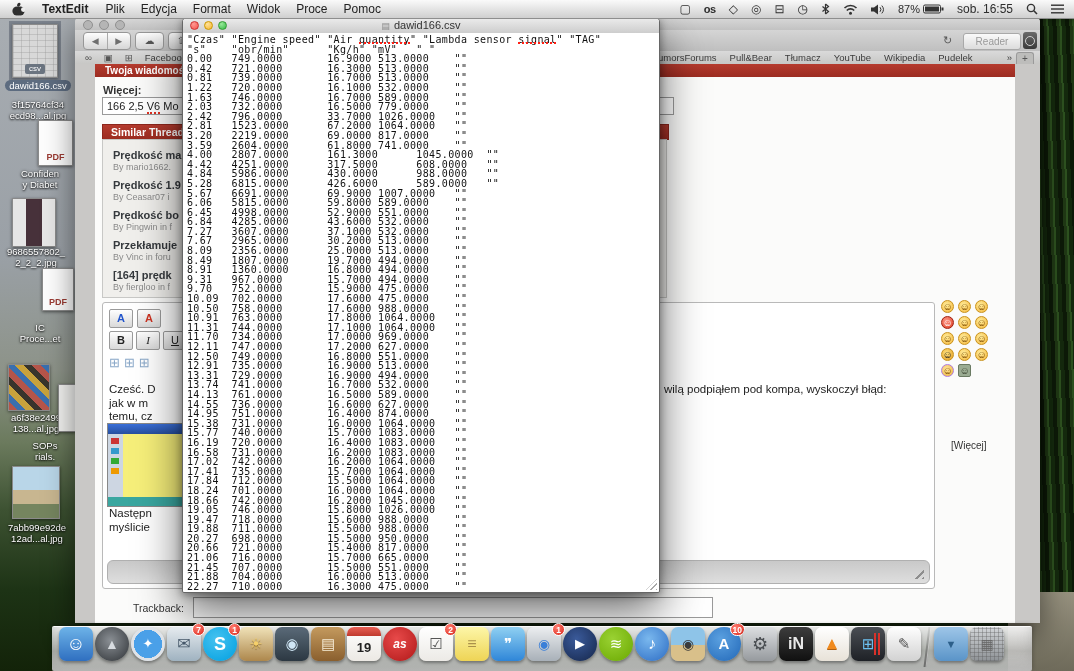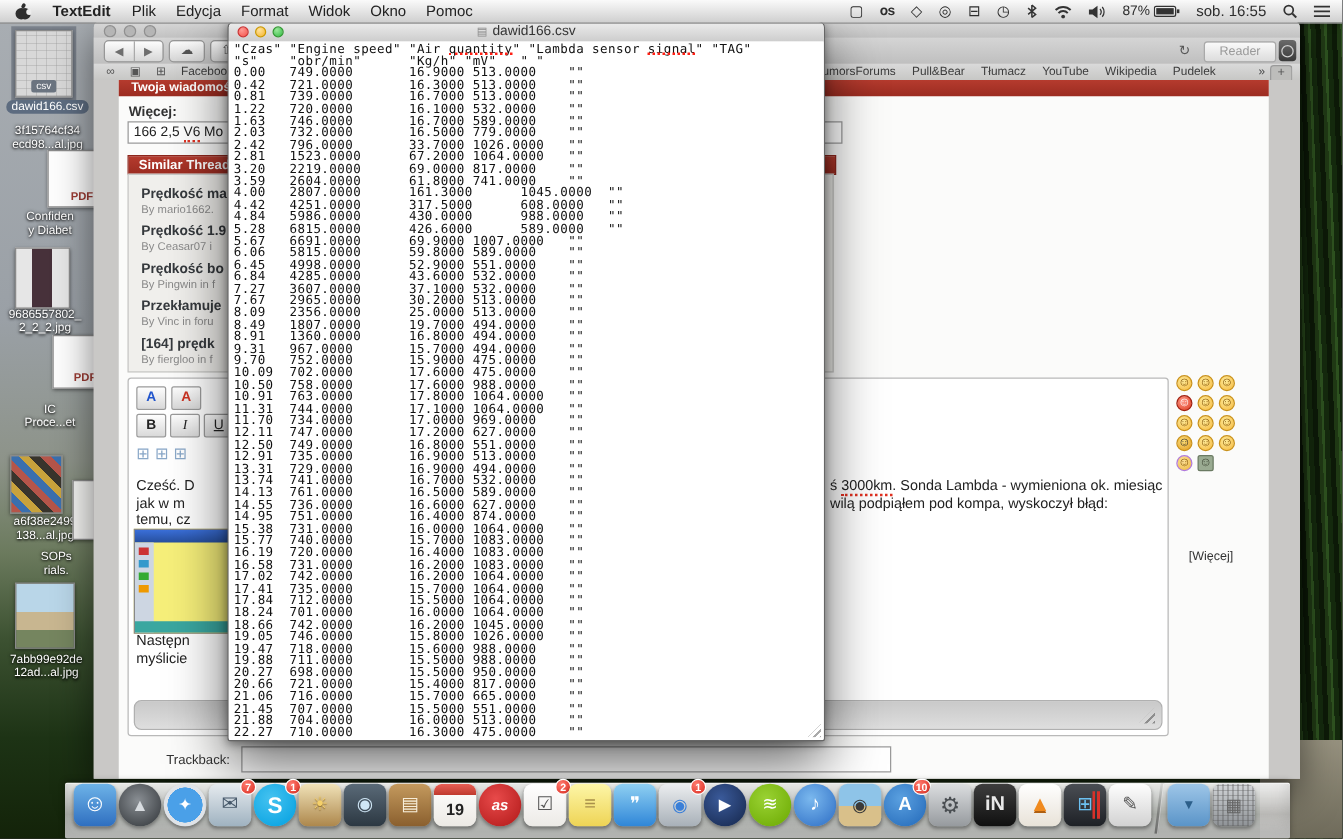--- a/index.html
+++ b/index.html
@@ -24,21 +24,21 @@
   .mb-ico{font-size:12px;line-height:12px;}
   .mb-os{font-weight:bold;font-size:11px;letter-spacing:-.5px;}
   .mb-clock{font-size:12px;}
   
   #desktop-icons{position:absolute;left:0;top:18px;width:78px;height:600px;z-index:1;}
   .d-icon{position:absolute;left:0;top:0;width:78px;}
   .thumb{position:absolute;background:#fff;border:1px solid #8a8a8a;box-shadow:0 1px 3px rgba(0,0,0,.5);}
   .t-csv{background:
       repeating-linear-gradient(0deg,rgba(150,150,150,.35) 0 1px,transparent 1px 6px),
       repeating-linear-gradient(90deg,rgba(150,150,150,.35) 0 1px,transparent 1px 8px),#fff;}
-  .t-pdf{background:#fdfdfd;padding-left:20px;}
+  .t-pdf{background:#fdfdfd;}
   .t-person{background:linear-gradient(90deg,#e6e6e6 30%,#47313a 30% 68%,#e6e6e6 68%),#e6e6e6;}
   .t-gta{background:repeating-linear-gradient(45deg,#b5554a 0 6px,#3a6fae 6px 12px,#c8a23c 12px 18px,#38342c 18px 24px);}
   .t-photo{background:linear-gradient(#b9d6e8 0 45%,#c8b690 45% 72%,#75855f 72%);}
   .t-sliver{background:#f4f4f2;}
   .t-badge{position:absolute;left:50%;transform:translateX(-50%);bottom:3px;
     background:#6b7480;color:#fff;font-size:8px;line-height:10px;padding:0 4px;border-radius:2px;}
   .t-pdf-badge{background:none;color:#9b3b33;font-weight:bold;font-size:9px;}
   .d-label{position:absolute;text-align:center;font-size:9.5px;line-height:11px;color:#fff;
     text-shadow:0 1px 2px rgba(0,0,0,.95),0 0 3px rgba(0,0,0,.7);}
   .d-label span{display:block;}
@@ -387,21 +387,20 @@
           <div class="thumb-shot">
             <div class="ts-bar"></div>
             <div class="ts-side"></div>
             <div class="ts-foot"></div>
           </div>
           <div id="msg-left2" class="msg">
               <div>Następn</div>
               <div>myślicie</div>
             </div>
           <div id="msg-right" class="msg">
-              <div><span>ś </span><span class="wavy">3000km</span><span>. Sonda Lambda - wymieniona ok. miesiąc</span></div>
               <div><span>wilą podpiąłem pod kompa, wyskoczył błąd:</span></div>
             </div>
           <div class="ta-bottom">
             <div class="grip"></div>
           </div>
         </div>
 
         <div id="emo-grid">
             <span class="emo emo-smile">☺</span>
             <span class="emo emo-grin">☺</span>
@@ -510,21 +509,21 @@
           <circle cx="11.4" cy="7.6" r="2.4" fill="#ececec"></circle>
           <ellipse cx="6.8" cy="2.7" rx="1.5" ry="2.1" fill="#2e2e2e" transform="rotate(35 6.8 2.7)"></ellipse>
         </svg>
       </span>
       <span class="mb-app">TextEdit</span>
       <span id="mb-menus" style="display:flex;gap:16px;">
           <span class="mb-menu">Plik</span>
           <span class="mb-menu">Edycja</span>
           <span class="mb-menu">Format</span>
           <span class="mb-menu">Widok</span>
-          <span class="mb-menu">Okno</span>
+          <span class="mb-menu">Proce</span>
           <span class="mb-menu">Pomoc</span>
         </span>
     </div>
     <div id="mb-right">
       <span id="mb-status-icons">
           <span class="mb-ico">▢</span>
           <span class="mb-ico mb-os">os</span>
           <span class="mb-ico">◇</span>
           <span class="mb-ico">◎</span>
           <span class="mb-ico">⊟</span>

